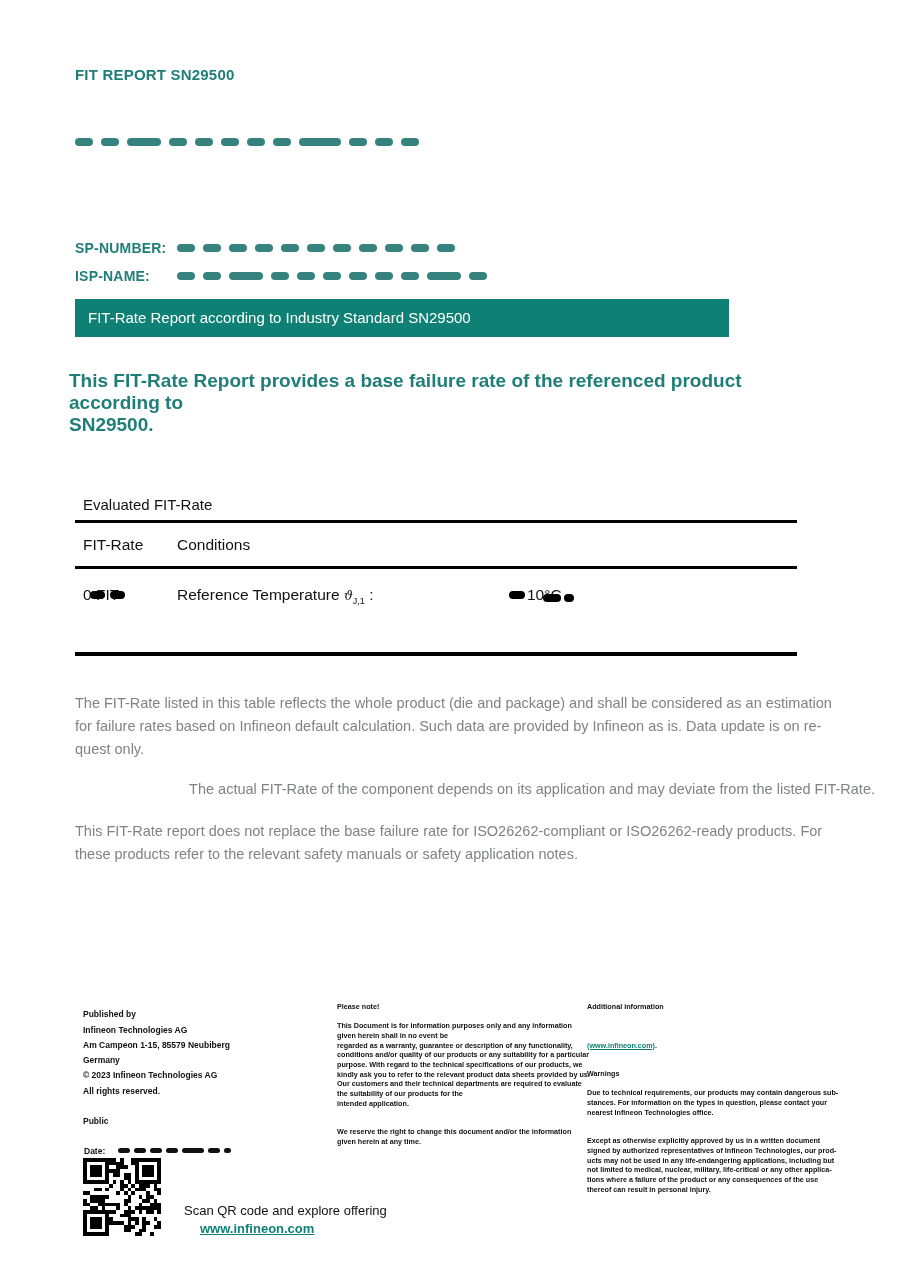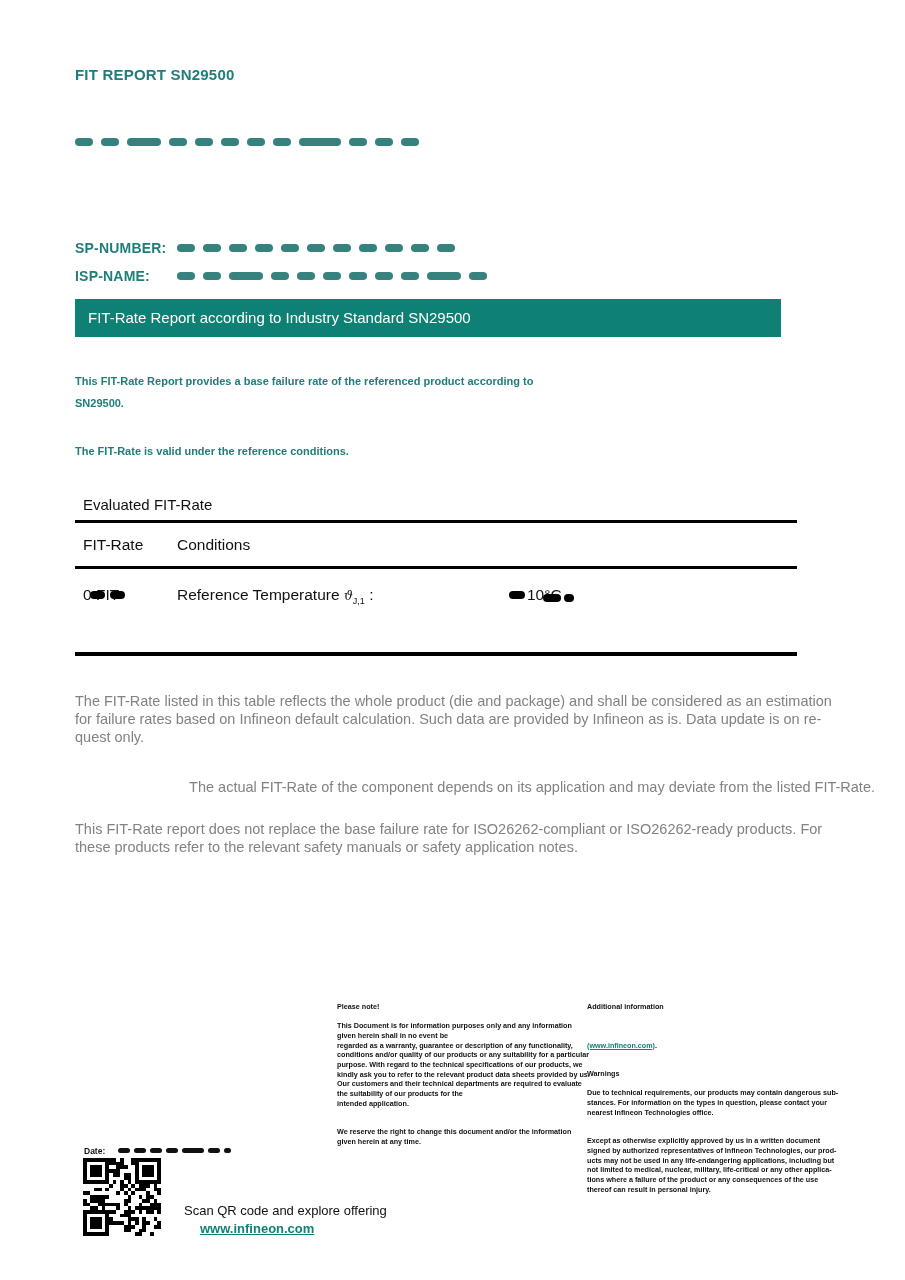--- a/index.html
+++ b/index.html
@@ -16,44 +16,44 @@
   
   .logo{position:absolute;left:668px;top:56px;width:190px;height:82px;}
 
   
   .pill-row{position:absolute;display:flex;align-items:center;}
   .pill-row .pill{display:inline-block;height:8px;border-radius:4.5px;background:var(--teal_dots);margin-right:8px;}
   .pill-row.black .pill{height:5px;border-radius:3px;background:#111;margin-right:4px;}
 
   .field-label{position:absolute;left:75px;font-size:14px;font-weight:bold;color:var(--teal_text);letter-spacing:.2px;}
 
-  .banner{position:absolute;left:75px;top:299px;width:706px;height:38px;background:var(--teal);color:#fff;
+  .banner{position:absolute;left:75px;top:299px;width:654px;height:38px;background:var(--teal);color:#fff;
           font-size:15px;line-height:38px;padding-left:13px;}
 
-  .lead{position:absolute;left:75px;width:730px;font-size:11px;font-weight:bold;color:var(--teal_text);
+  .lead{position:absolute;left:69px;width:730px;font-size:19px;font-weight:bold;color:var(--teal_text);
         line-height:22px;white-space:pre-line;}
 
   
   .fit-table{position:absolute;left:75px;top:488px;width:722px;height:170px;font-size:15.5px;color:#111;margin-top:8px;}
   .fit-table .tbl-title{position:absolute;left:8px;top:0;font-size:15px;}
   .fit-table .rule{position:absolute;left:0;width:722px;background:#000;}
   .rule1{top:24px;height:3px;}
   .rule2{top:70px;height:3px;}
   .rule3{top:156px;height:4px;}
   .col-head-1{position:absolute;left:8px;top:40px;}
   .col-head-2{position:absolute;left:102px;top:40px;}
   .cell-fit{position:absolute;left:8px;top:90px;}
   .cell-cond{position:absolute;left:102px;top:90px;}
   .cell-val{position:absolute;left:452px;top:90px;}
   .redacted-text{position:relative;display:inline-block;}
   .mark{position:absolute;height:8px;border-radius:4px;background:#000;top:5px;}
   .theta{font-family:"DejaVu Serif",serif;font-style:italic;font-size:12.5px;}
   .theta sub{font-size:9px;font-style:normal;font-family:"Liberation Sans",sans-serif;}
 
-  .para{position:absolute;left:75px;width:800px;font-size:14.5px;color:var(--body_gray);line-height:18px;white-space:pre-line;}
+  .para{position:absolute;left:75px;width:800px;font-size:14.5px;color:var(--body_gray);line-height:23px;white-space:pre-line;}
 
   
   .fcol{position:absolute;white-space:pre-line;}
   .fcol1{left:83px;top:992px;width:240px;font-size:8.5px;font-weight:bold;line-height:15.3px;color:#111;}
   .fcol1 .classification{display:block;margin-top:15px;}
   .fcol2{left:337px;top:992px;width:255px;font-size:7.2px;font-weight:600;line-height:9.7px;color:#111;}
   .fcol3{left:587px;top:992px;width:258px;font-size:7.2px;font-weight:600;line-height:9.7px;color:#111;}
   .ftitle{font-weight:bold;}
   .fgap{display:block;height:9px;}
   .flink{color:var(--teal);text-decoration:underline;cursor:pointer;}
@@ -113,21 +113,20 @@
       <span class="pill" style="width: 18px;"></span>
       <span class="pill" style="width: 18px;"></span>
       <span class="pill" style="width: 34px;"></span>
       <span class="pill" style="width: 18px;"></span>
     </div>
 
   <div class="banner">FIT-Rate Report according to Industry Standard SN29500</div>
 
   <div class="lead" style="top:370px;">This FIT-Rate Report provides a base failure rate of the referenced product according to
 SN29500.</div>
-  <div class="lead" style="top:440px;">The FIT-Rate is valid under the reference conditions.</div>
 
   <div class="fit-table">
     <div class="tbl-title">Evaluated FIT-Rate</div>
     <div class="rule rule1"></div>
     <div class="col-head-1">FIT-Rate</div>
     <div class="col-head-2">Conditions</div>
     <div class="rule rule2"></div>
 
     <div class="cell-fit">
       <span class="redacted-text">
@@ -153,20 +152,29 @@
     <div class="rule rule3"></div>
   </div>
 
   <div class="para" style="top:692px;">The FIT-Rate listed in this table reflects the whole product (die and package) and shall be considered as an estimation
 for failure rates based on Infineon default calculation. Such data are provided by Infineon as is. Data update is on re-
 quest only.</div>
   <div class="para" style="top:778px;text-align:right;">The actual FIT-Rate of the component depends on its application and may deviate from the listed FIT-Rate.</div>
   <div class="para" style="top:820px;">This FIT-Rate report does not replace the base failure rate for ISO26262-compliant or ISO26262-ready products. For
 these products refer to the relevant safety manuals or safety application notes.</div>
 
+  <div class="fcol fcol1">
+    <span>Published by
+Infineon Technologies AG
+Am Campeon 1-15, 85579 Neubiberg
+Germany
+© 2023 Infineon Technologies AG
+All rights reserved.</span>
+    <span class="classification">Public</span>
+  </div>
 
   <div class="fcol fcol2">
     <span class="ftitle">Please note!</span><br>
     <span>This Document is for information purposes only and any information
 given herein shall in no event be
 regarded as a warranty, guarantee or description of any functionality,
 conditions and/or quality of our products or any suitability for a particular
 purpose. With regard to the technical specifications of our products, we
 kindly ask you to refer to the relevant product data sheets provided by us.
 Our customers and their technical departments are required to evaluate

